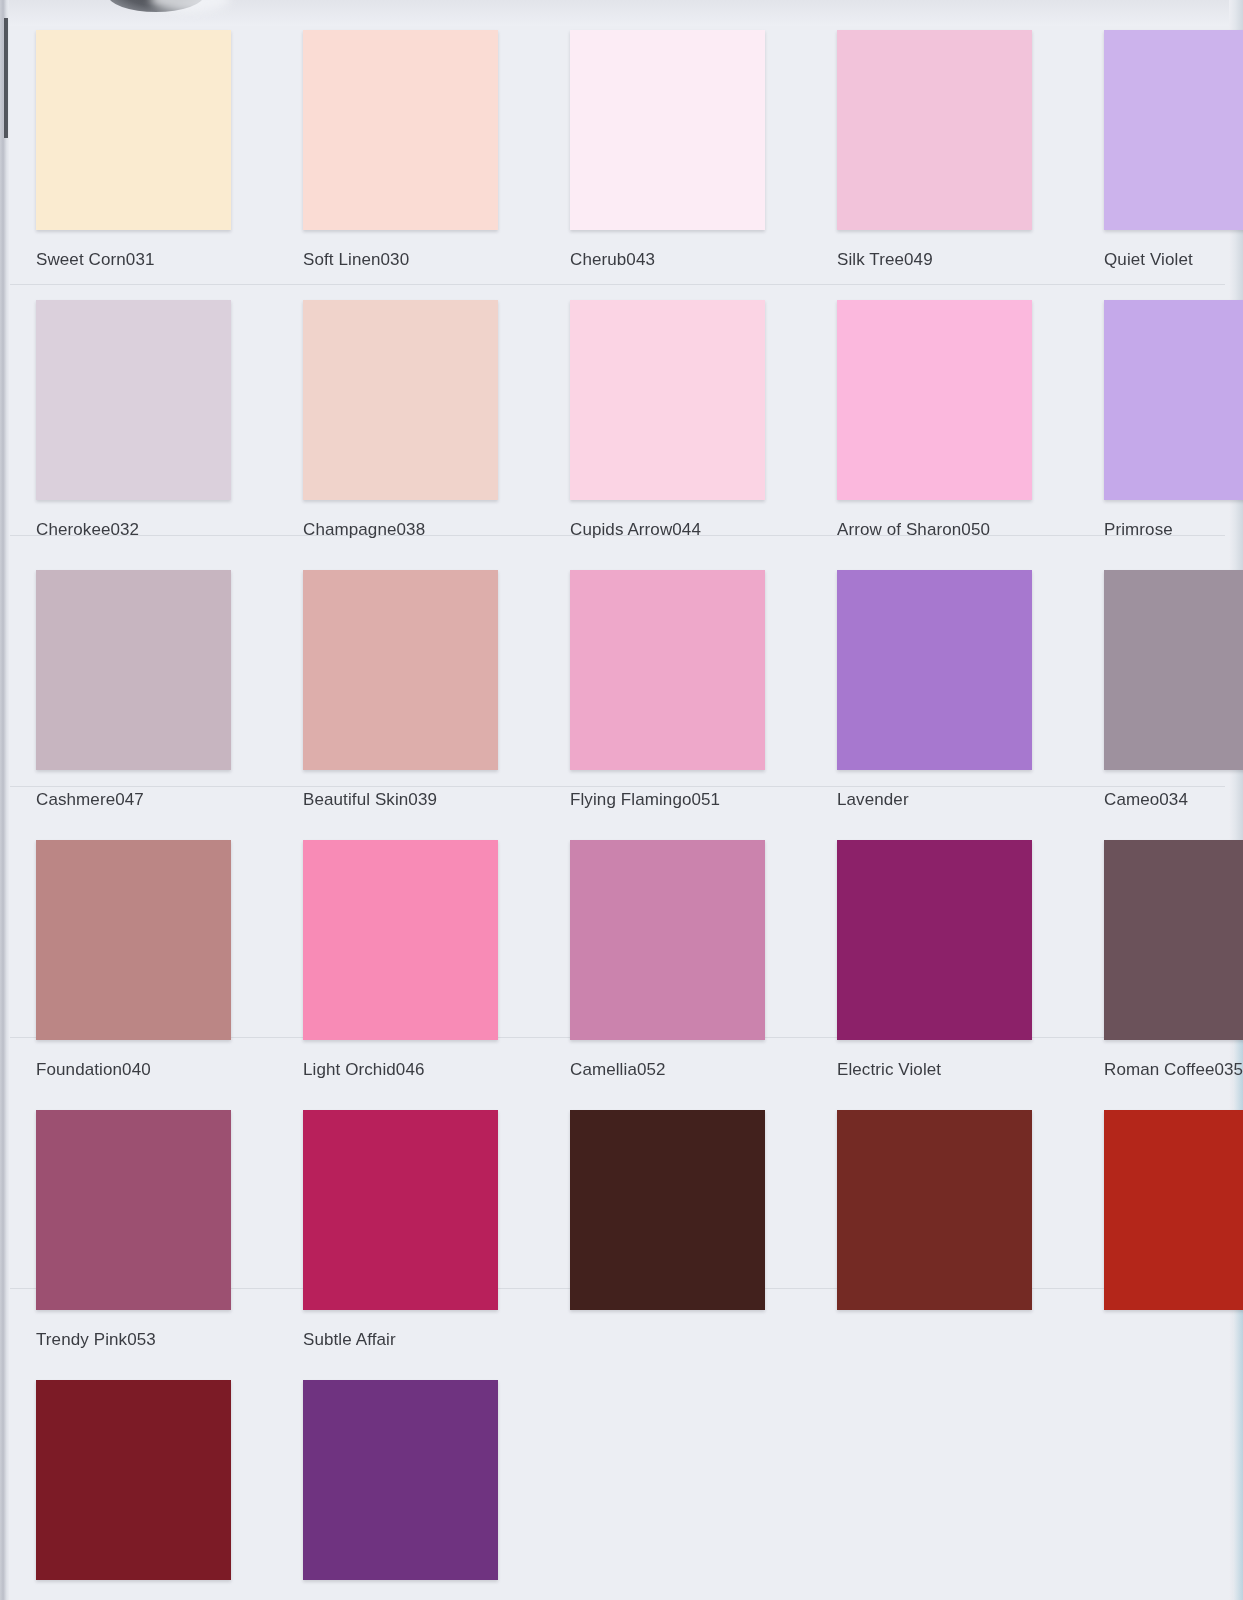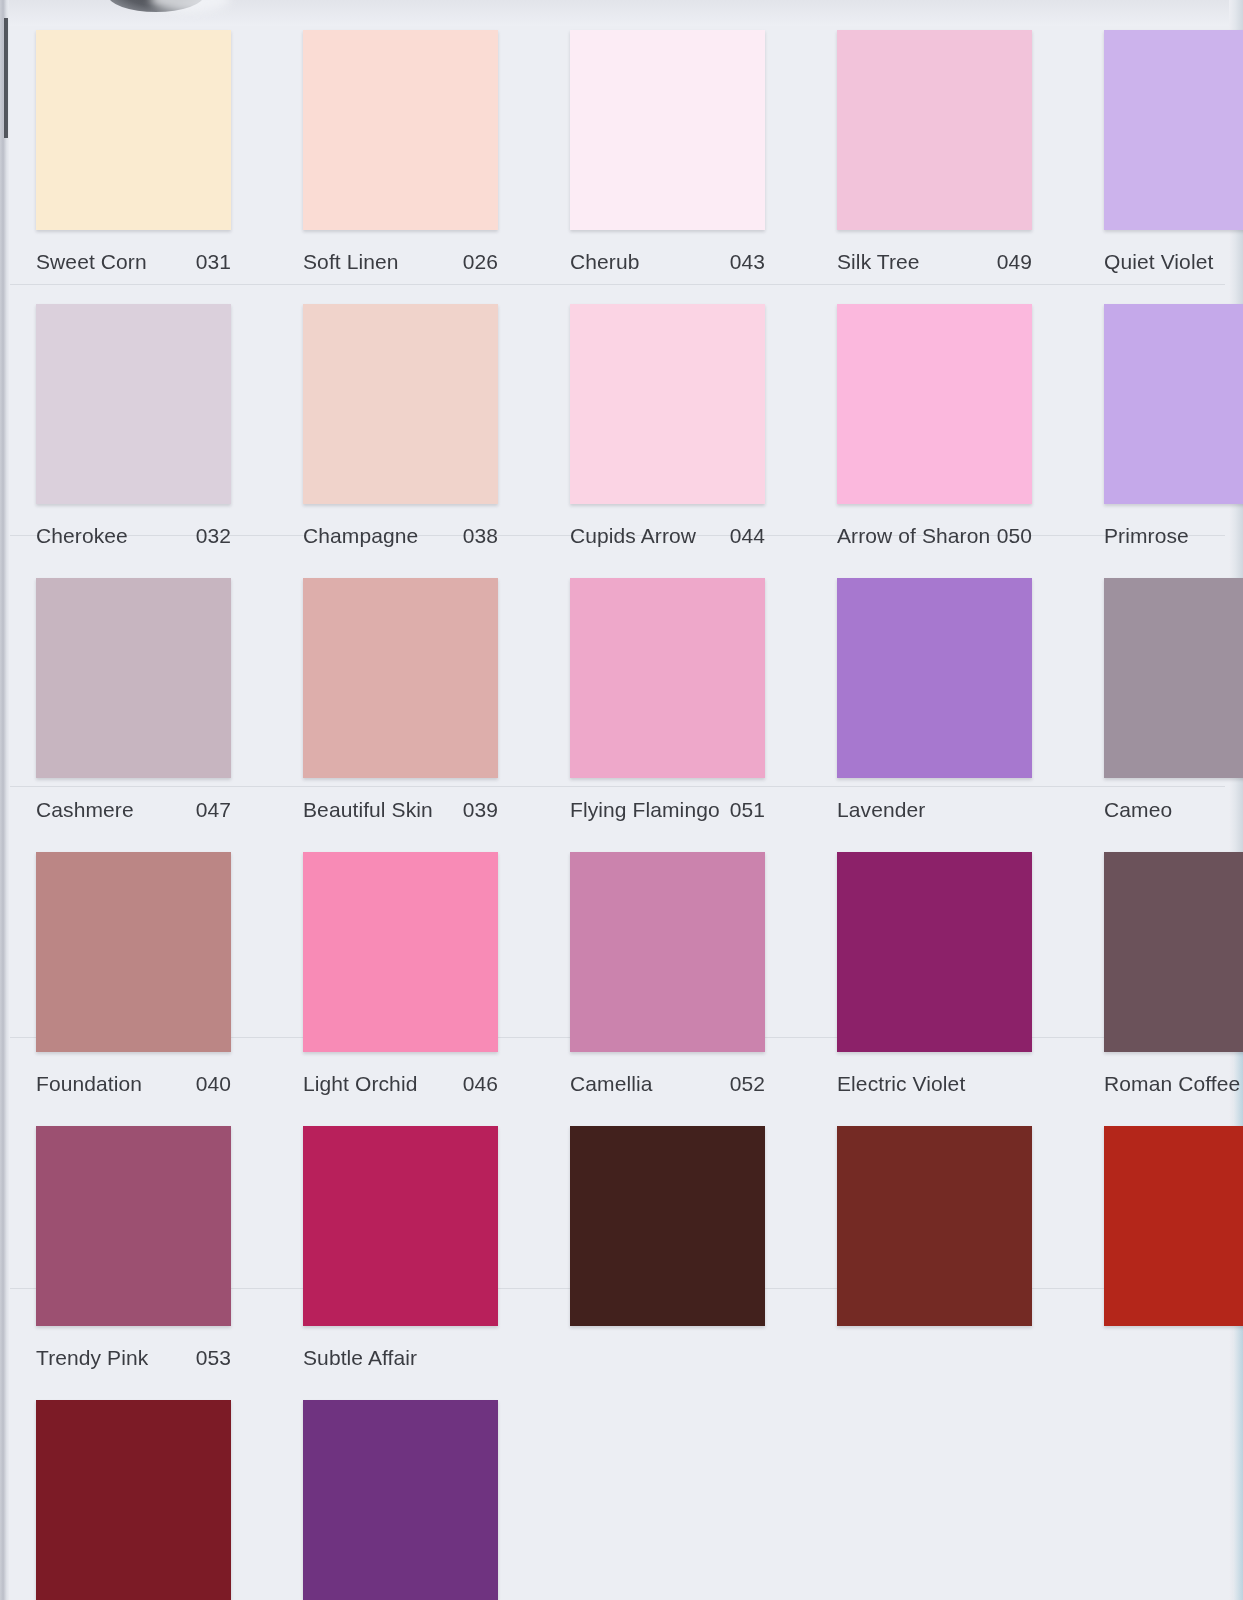--- a/index.html
+++ b/index.html
@@ -94,23 +94,22 @@
   .swatch {
     width: 195px;
     height: 200px;
     box-shadow: 0 2px 3px rgba(90, 92, 100, .22);
   }
   .caption {
     position: relative;
     width: 195px;
     margin-top: 20px;
     display: flex;
-    justify-content: space-between;
     align-items: baseline;
-    font-size: 21px;
+    font-size: 17px;
     color: #3a3c42;
     letter-spacing: .1px;
     white-space: nowrap;
   }
   .sw-name { text-align: left; }
   .sw-code { text-align: right; }
 
   
   .seam {
     position: absolute;
@@ -144,21 +143,21 @@
         <div class="swatch" style="background: rgb(250, 235, 208);"></div>
         <div class="caption">
           <span class="sw-name">Sweet Corn</span>
           <span class="sw-code">031</span>
         </div>
       </div>
       <div class="cell">
         <div class="swatch" style="background: rgb(250, 220, 212);"></div>
         <div class="caption">
           <span class="sw-name">Soft Linen</span>
-          <span class="sw-code">026</span>
+          <span class="sw-code">030</span>
         </div>
       </div>
       <div class="cell">
         <div class="swatch" style="background: rgb(252, 236, 245);"></div>
         <div class="caption">
           <span class="sw-name">Cherub</span>
           <span class="sw-code">043</span>
         </div>
       </div>
       <div class="cell">

